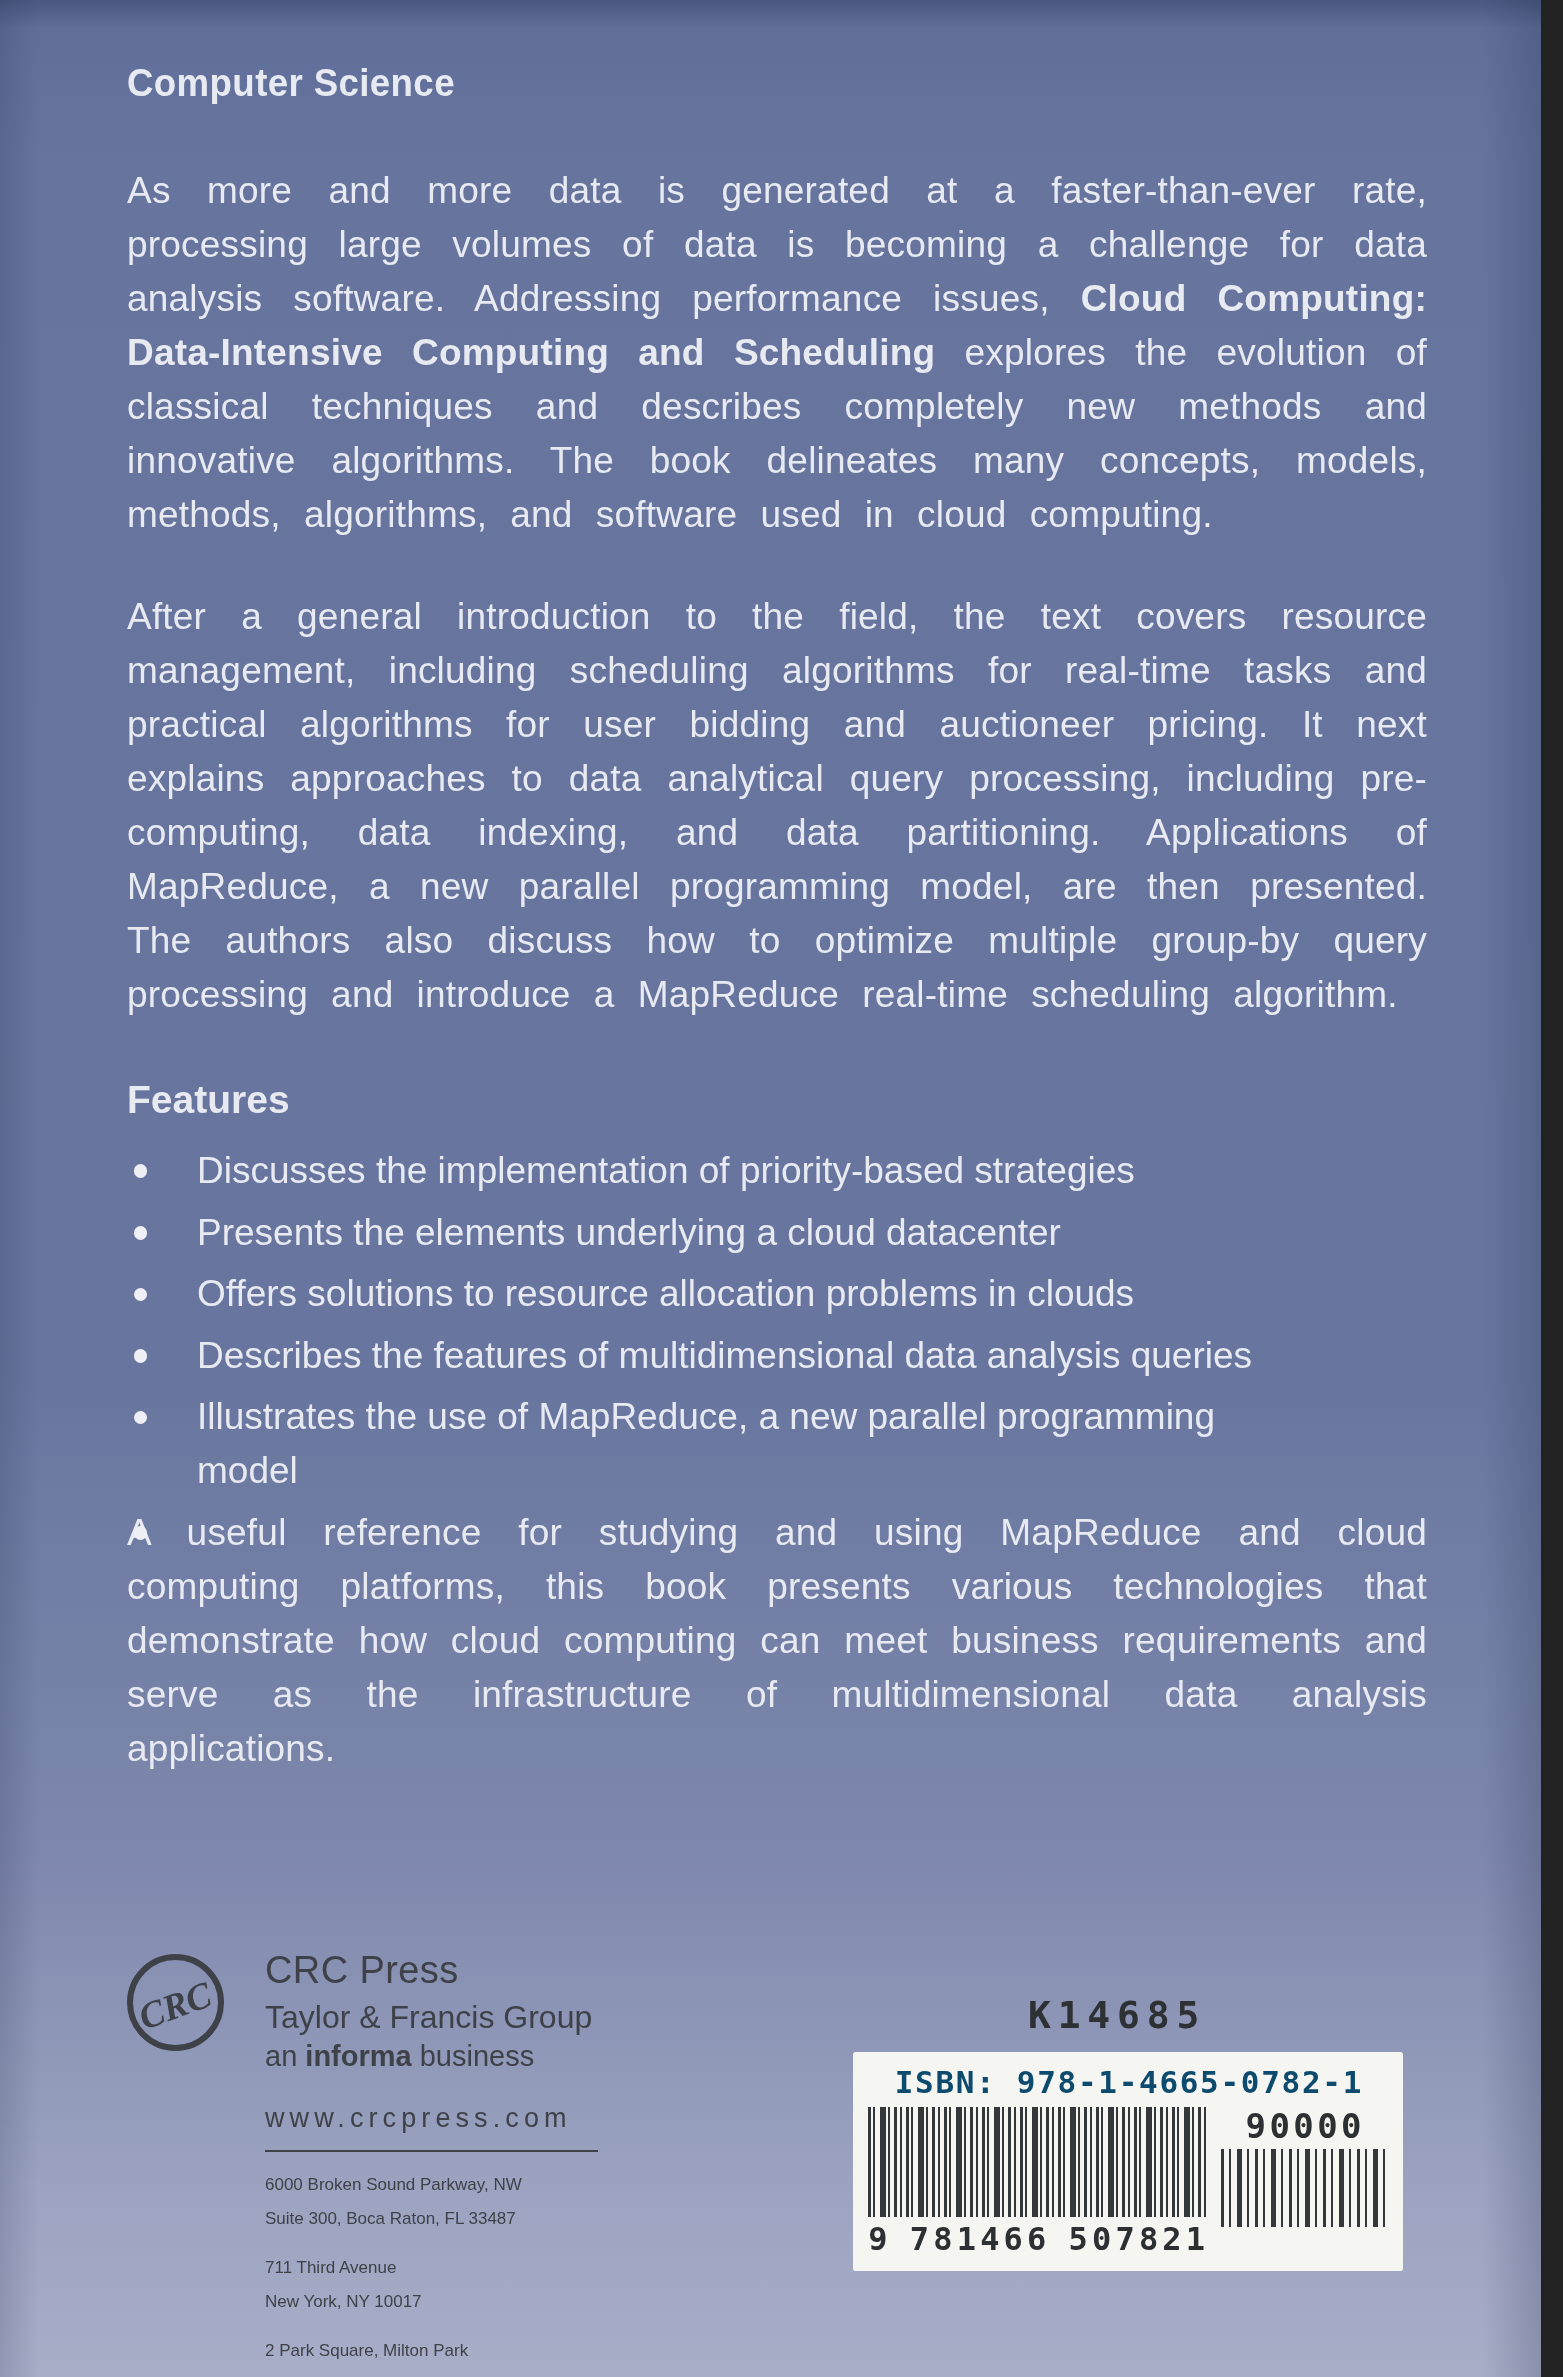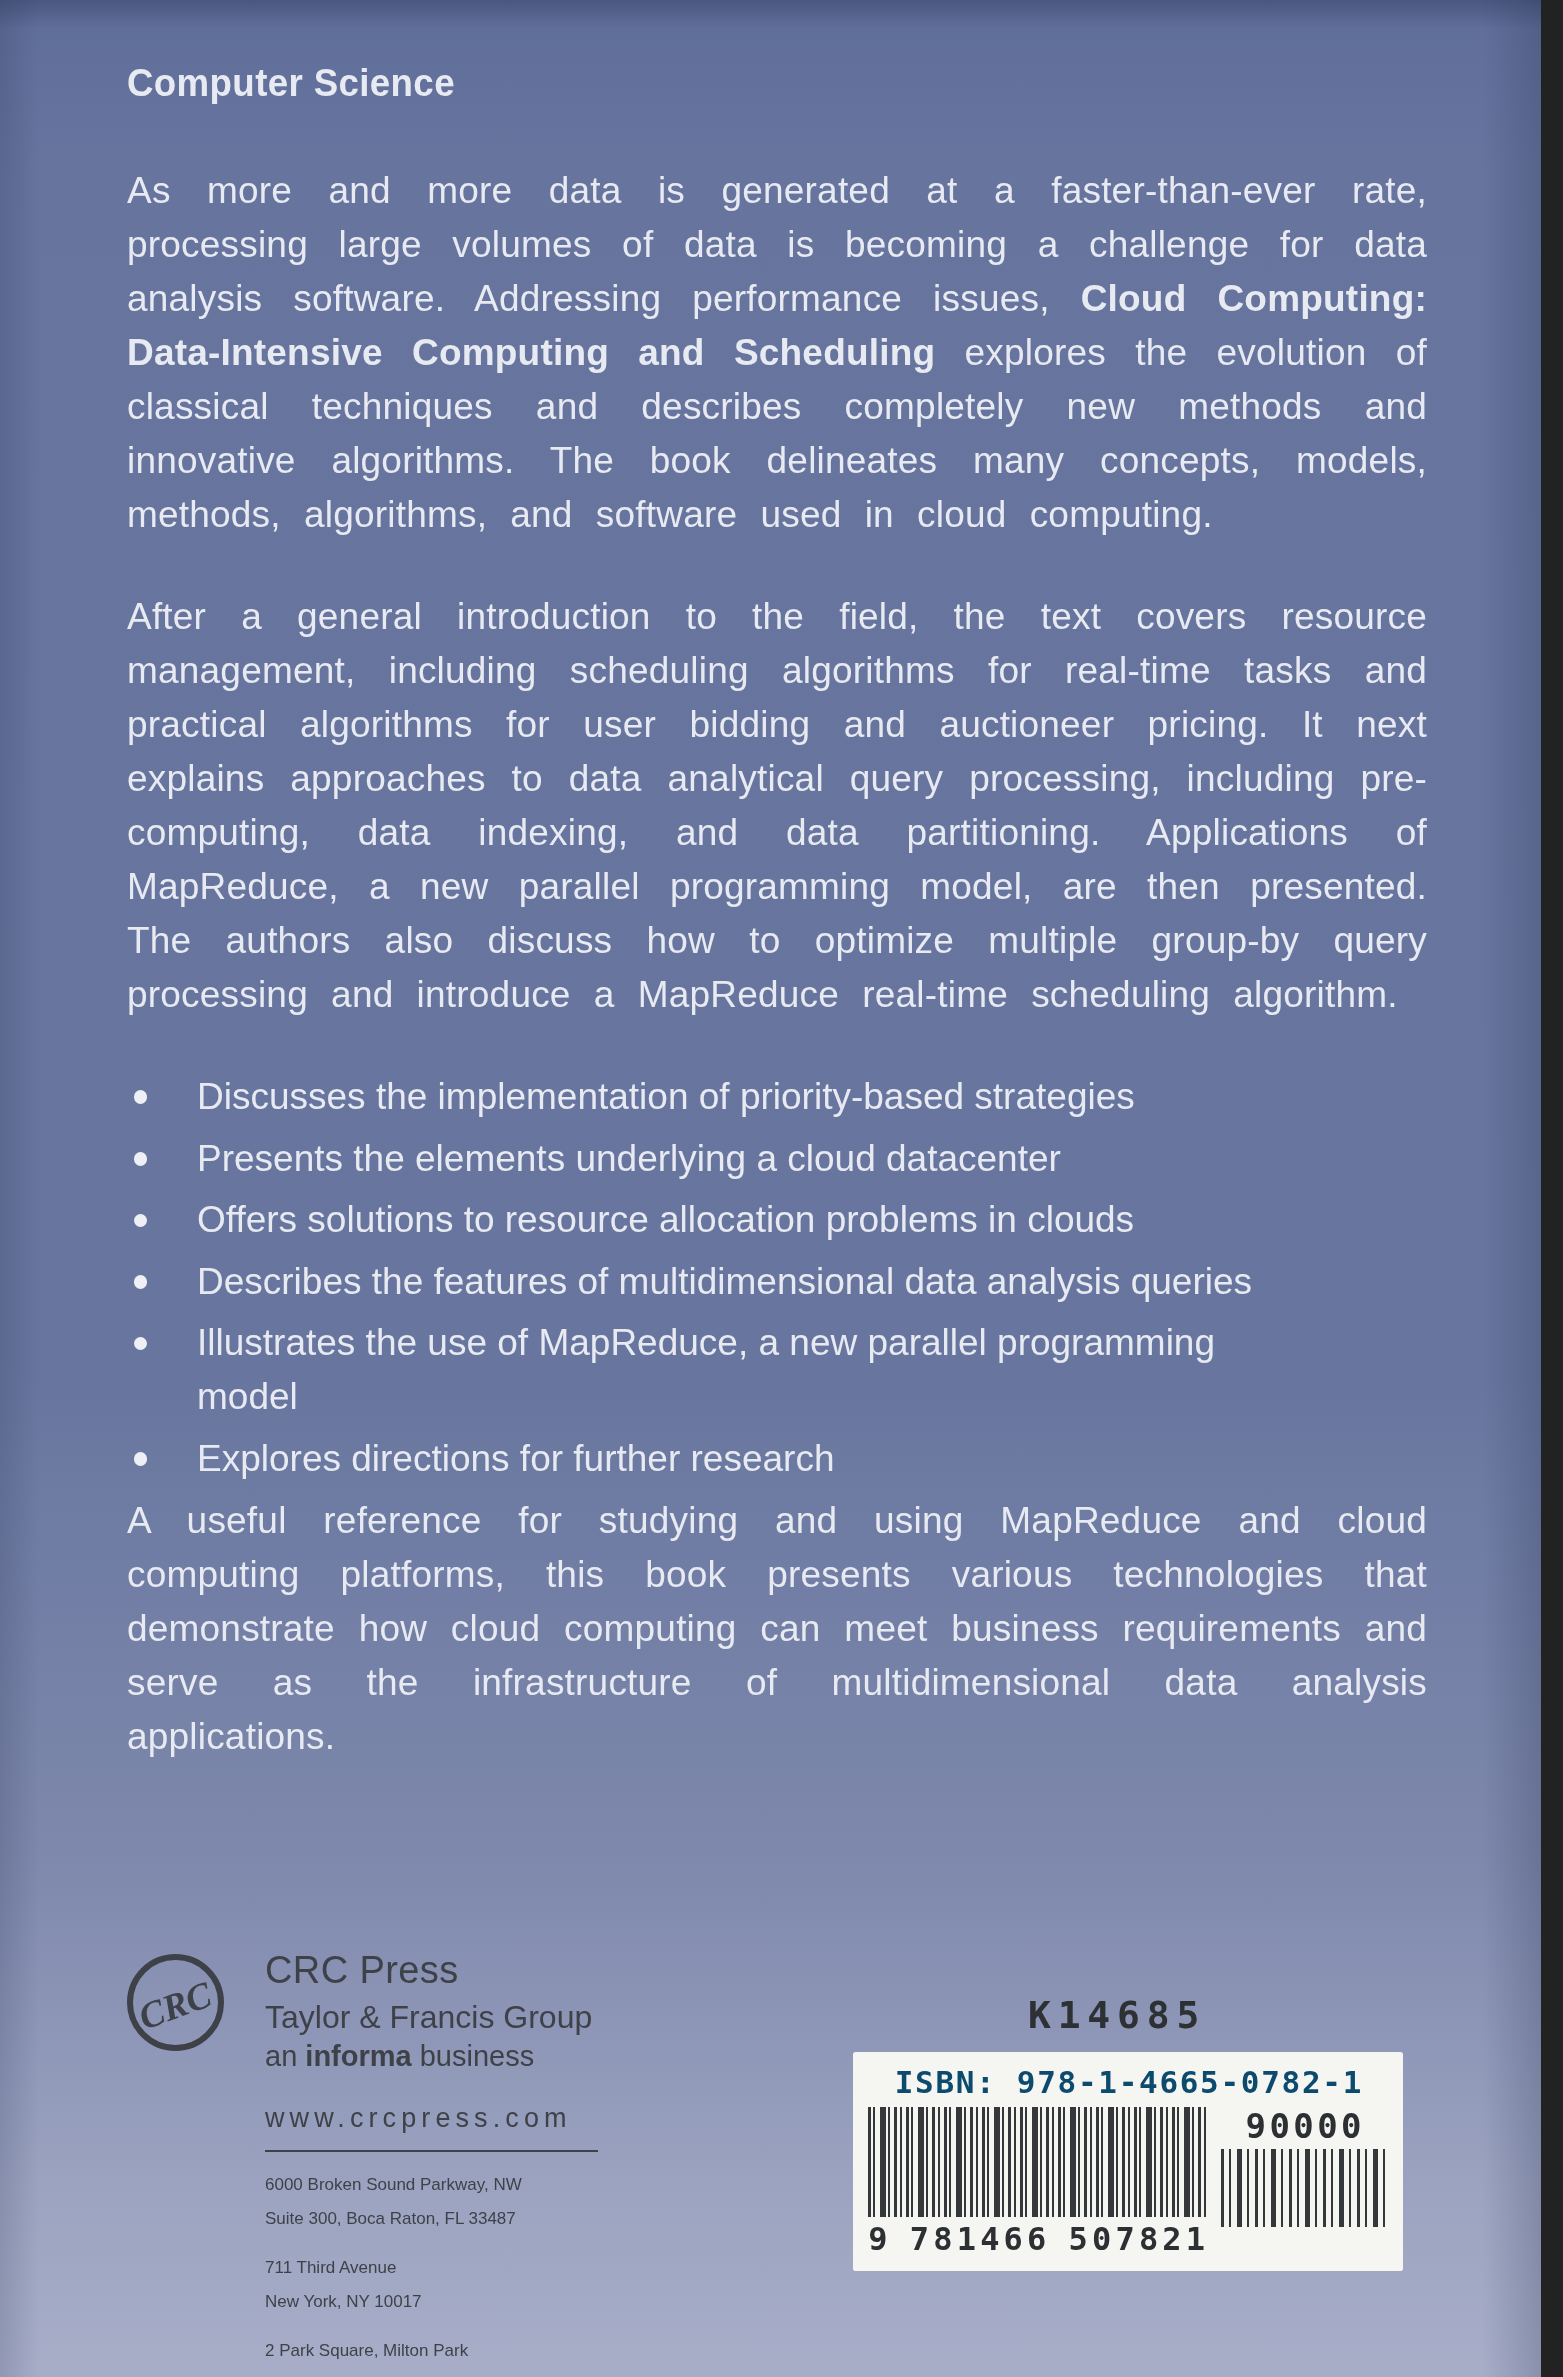--- a/index.html
+++ b/index.html
@@ -122,20 +122,21 @@
 
 <div class="cover">
 
   <div class="content">
     <h2 class="category">Computer Science</h2>
 
     <p class="para"><span>As more and more data is generated at a faster-than-ever rate, processing large volumes of data is becoming a challenge for data analysis software. Addressing performance issues, </span><span class="bold">Cloud Computing: Data-Intensive Computing and Scheduling</span><span> explores the evolution of classical techniques and describes completely new methods and innovative algorithms. The book delineates many concepts, models, methods, algorithms, and software used in cloud computing.</span></p>
 
     <p class="para">After a general introduction to the field, the text covers resource management, including scheduling algorithms for real-time tasks and practical algorithms for user bidding and auctioneer pricing. It next explains approaches to data analytical query processing, including pre-computing, data indexing, and data partitioning. Applications of MapReduce, a new parallel programming model, are then presented. The authors also discuss how to optimize multiple group-by query processing and introduce a MapReduce real-time scheduling algorithm.</p>
 
+    <h3 class="features-heading">Features</h3>
 
     <ul class="features">
       <li>
         <span class="dot"></span>
         <span>Discusses the implementation of priority-based strategies</span>
       </li>
       <li>
         <span class="dot"></span>
         <span>Presents the elements underlying a cloud datacenter</span>
       </li>
@@ -146,21 +147,20 @@
       <li>
         <span class="dot"></span>
         <span>Describes the features of multidimensional data analysis queries</span>
       </li>
       <li class="narrow">
         <span class="dot"></span>
         <span>Illustrates the use of MapReduce, a new parallel programming model</span>
       </li>
       <li>
         <span class="dot"></span>
-        <span>Explores directions for further research</span>
       </li>
     </ul>
 
     <p class="para closing">A useful reference for studying and using MapReduce and cloud computing platforms, this book presents various technologies that demonstrate how cloud computing can meet business requirements and serve as the infrastructure of multidimensional data analysis applications.</p>
   </div>
 
   <div class="publisher">
     <div class="crc-logo">
       <span>CRC</span>
     </div>

